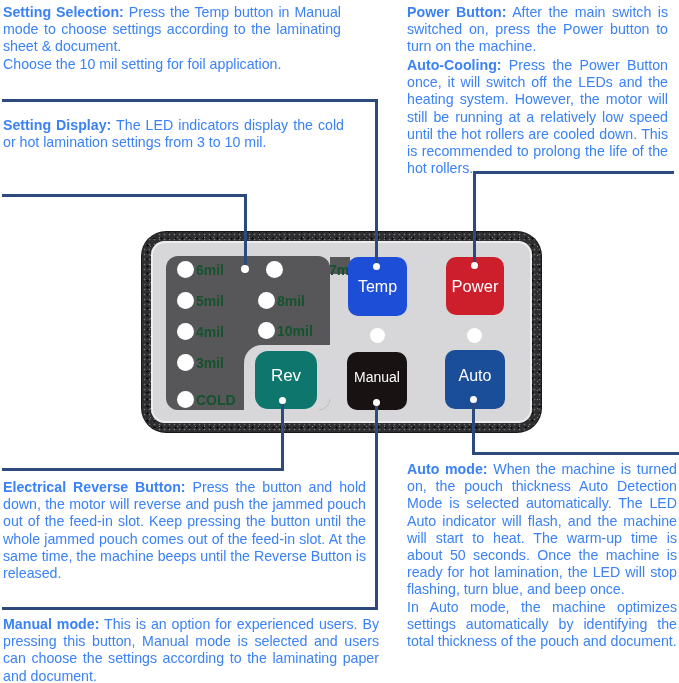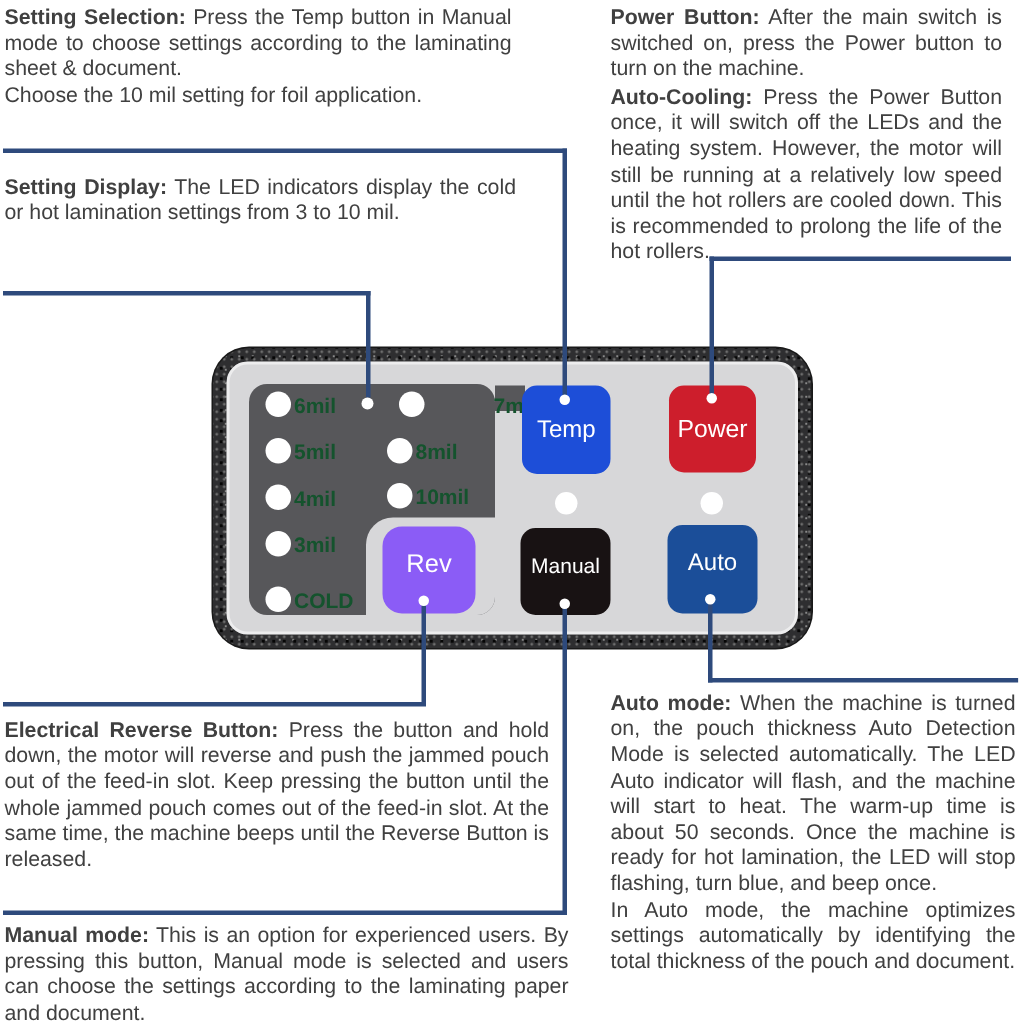--- a/index.html
+++ b/index.html
@@ -2,21 +2,21 @@
 <html><head>
 <meta charset="utf-8">
 <style>
   html,body{margin:0;padding:0;background:#fff;}
   .stage{
     position:relative;width:679px;height:683px;overflow:hidden;
     background:#ffffff;
     font-family:"Liberation Sans",sans-serif;
   }
   
-  .callout{position:absolute;color:#404040;font-size:14.2px;line-height:17.2px;text-align:justify;}
+  .callout{position:absolute;color:#3b82f6;font-size:14.2px;line-height:17.2px;text-align:justify;}
   .callout p{margin:0;}
   .ct{font-weight:700;}
   
   .ln{position:absolute;background:#2e4a7c;}
   
   .device{
     position:absolute;left:142px;top:232px;width:399px;height:200px;border-radius:24px;
     background-image:
       radial-gradient(circle, #6e6e6e 0.8px, transparent 1.1px),
       radial-gradient(circle, #060606 0.9px, transparent 1.2px),
@@ -42,21 +42,21 @@
   .bridge{position:absolute;left:330px;top:257px;width:20px;height:17px;background:#57575a;}
   .led{position:absolute;display:flex;align-items:center;}
   .led .bulb{width:17px;height:17px;border-radius:50%;background:#ffffff;flex:0 0 auto;}
   .led .lbl{color:#14532d;font-size:14px;font-weight:700;margin-left:2px;white-space:nowrap;}
   .btn{
     position:absolute;border-radius:10px;display:flex;align-items:center;justify-content:center;
     color:#fff;
   }
   .btn-temp{left:348px;top:257px;width:59px;height:59px;background:#1d4ed8;font-size:16px;}
   .btn-power{left:446px;top:257px;width:58px;height:58px;background:#cd1e2c;font-size:16.5px;}
-  .btn-rev{left:255px;top:351px;width:62px;height:58px;background:#8b5cf6;font-size:17px;padding-bottom:8px;box-sizing:border-box;border-radius:13px;}
+  .btn-rev{left:255px;top:351px;width:62px;height:58px;background:#0f766e;font-size:17px;padding-bottom:8px;box-sizing:border-box;border-radius:13px;}
   .btn-manual{left:347px;top:352px;width:60px;height:58px;background:#181213;font-size:14px;padding-bottom:8px;box-sizing:border-box;}
   .btn-auto{left:445px;top:350px;width:60px;height:59px;background:#1b4e99;font-size:16px;padding-bottom:8px;box-sizing:border-box;}
   .biglamp{position:absolute;width:15px;height:15px;border-radius:50%;background:#ffffff;}
   .dot{position:absolute;width:7px;height:7px;border-radius:50%;background:#ffffff;}
 </style>
 </head>
 <body>
 
 <div class="stage">
 

